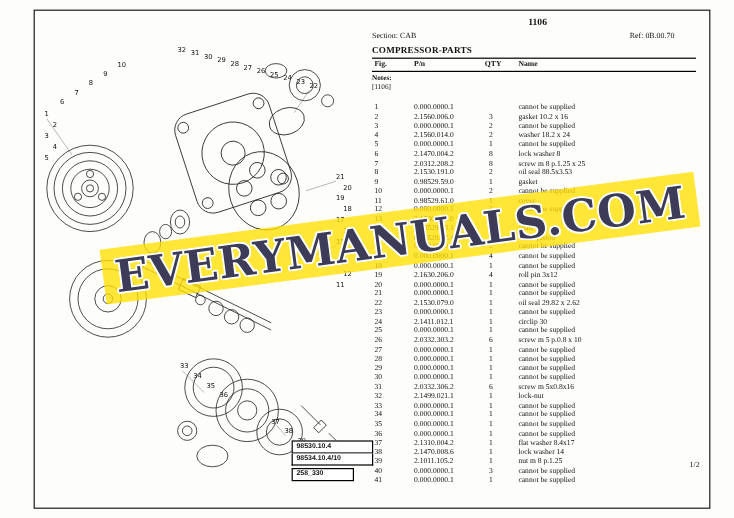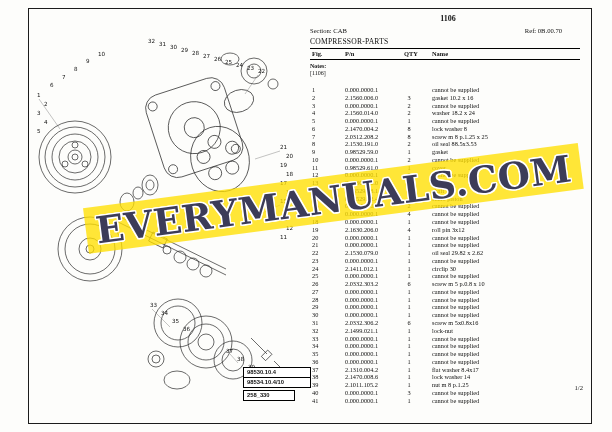--- a/index.html
+++ b/index.html
@@ -15,21 +15,21 @@
              color:#3c3c58;
              text-shadow:-1.2px -1.2px 0 #fff,1.2px -1.2px 0 #fff,-1.2px 1.2px 0 #fff,1.2px 1.2px 0 #fff,
                          0 -1.4px 0 #fff,0 1.4px 0 #fff,-1.4px 0 0 #fff,1.4px 0 0 #fff;}
 
   
   .panel{position:absolute;left:306px;top:10px;width:284px;height:386px;}
   .pnum{position:absolute;top:4px;left:0;right:0;text-align:center;font-weight:bold;font-size:8px;}
   .meta{position:absolute;top:17px;left:4px;right:28px;height:9px;font-size:6.6px;}
   .meta .sec{position:absolute;left:0;top:0;}
   .meta .ref{position:absolute;right:0;top:0;}
-  .ptitle{position:absolute;top:27px;left:4px;font-weight:normal;font-size:7.6px;letter-spacing:0.2px;}
+  .ptitle{position:absolute;top:27px;left:4px;font-weight:bold;font-size:7.6px;letter-spacing:0.2px;}
   .thead{position:absolute;top:38px;left:4px;right:10px;height:9.5px;
          border-top:1.4px solid #000;border-bottom:1.4px solid #000;font-weight:bold;font-size:6.4px;}
   .thead span{position:absolute;top:1.4px;}
   .h-fig{left:2px;} .h-pn{left:35px;} .h-qty{left:94px;} .h-name{left:122px;}
   .notes-l{position:absolute;top:53px;left:4px;font-weight:bold;font-size:6px;}
   .notes-v{position:absolute;top:60px;left:4px;font-size:6px;}
   .rows{position:absolute;top:76px;left:4px;right:0;font-size:6.3px;}
   .prow{position:relative;height:7.78px;white-space:nowrap;}
   .prow span{position:absolute;top:0;}
   .c-fig{left:2px;width:12px;}

